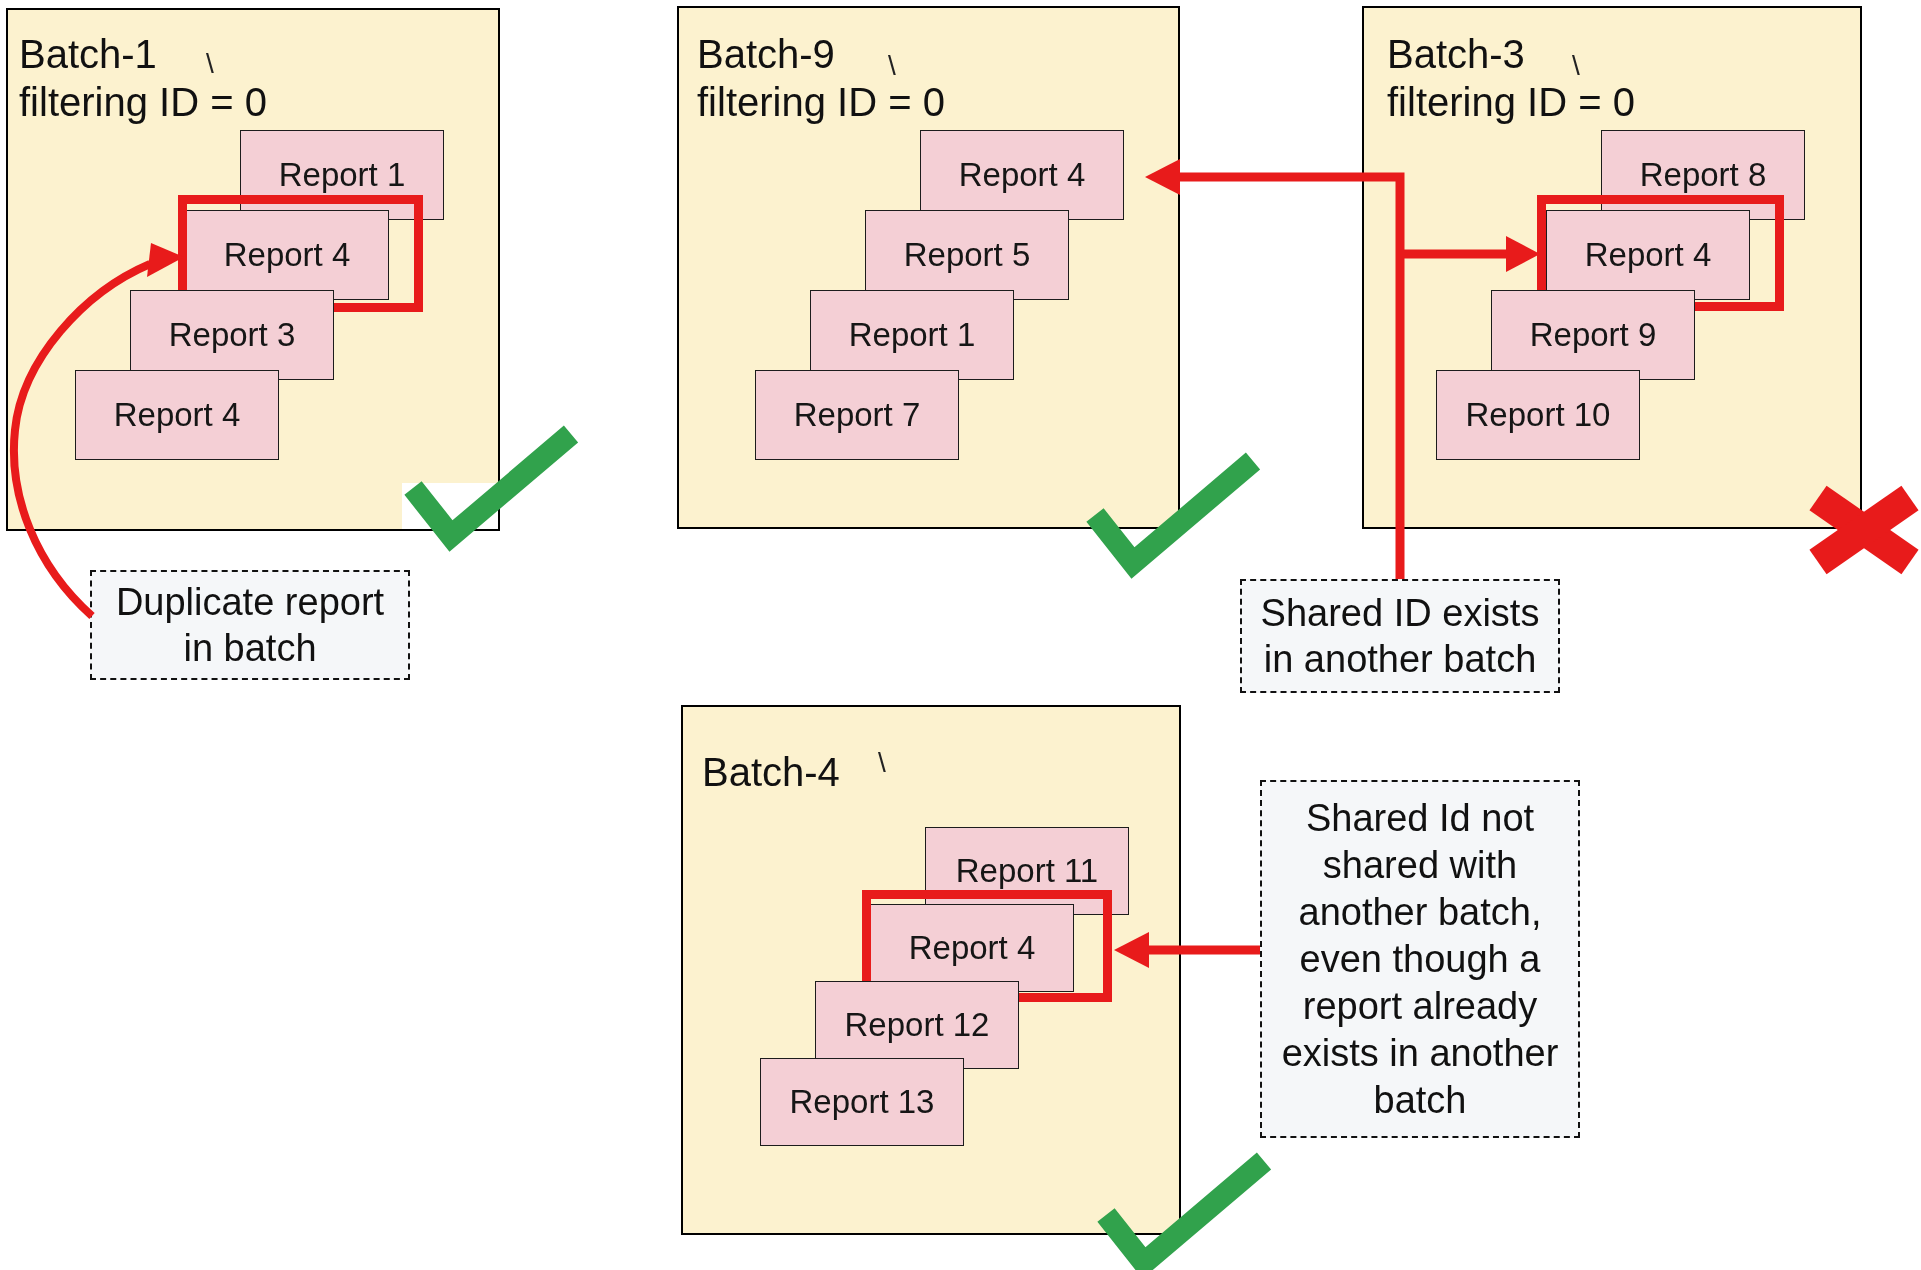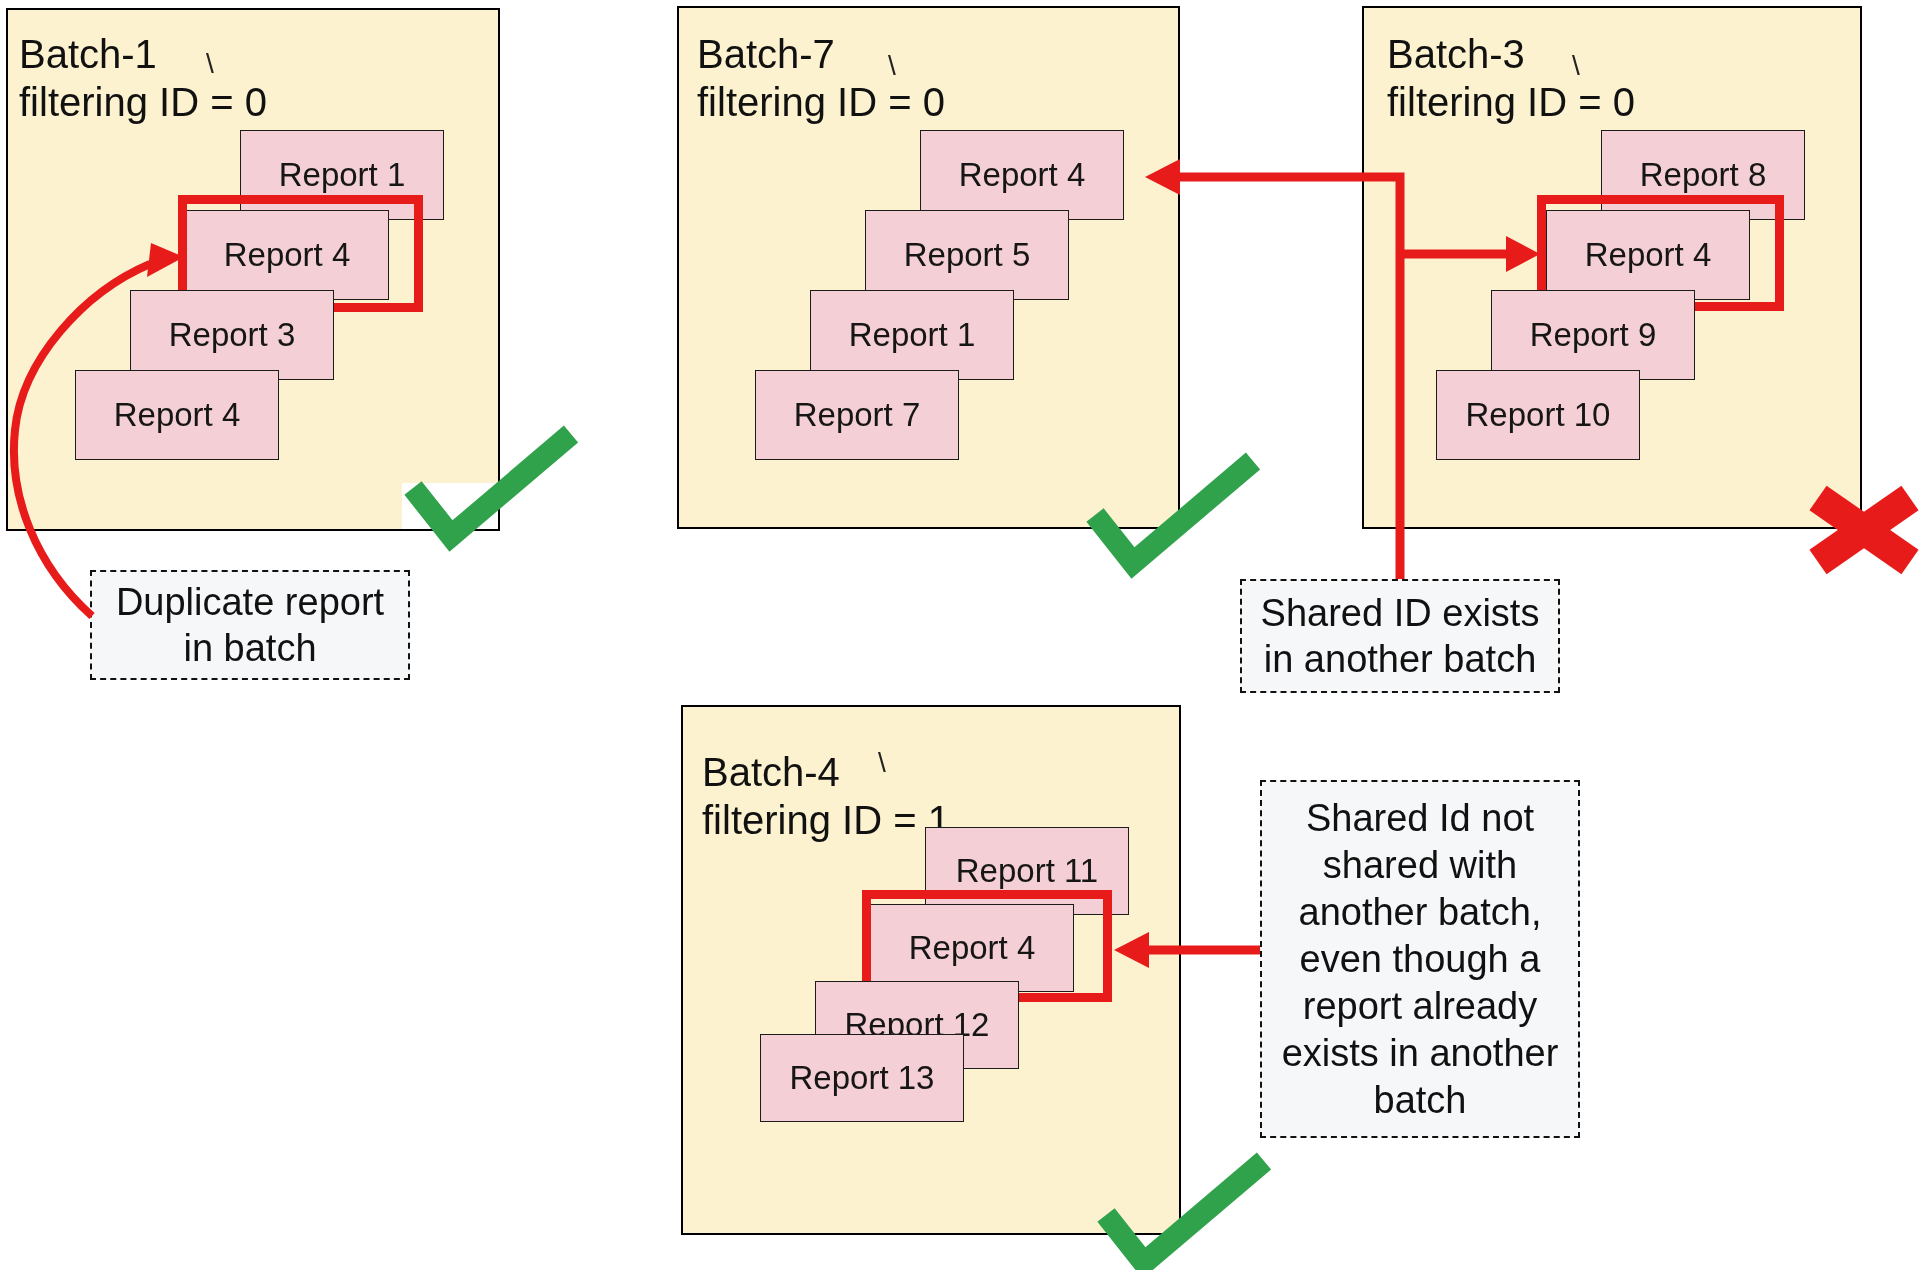--- a/index.html
+++ b/index.html
@@ -55,21 +55,21 @@
 <div class="hl" style="left:178px;top:195px;width:245px;height:117px;"></div>
 <div class="card" style="left:130px;top:290px;">
     <span>Report 3</span>
   </div>
 <div class="card" style="left:75px;top:370px;">
     <span>Report 4</span>
   </div>
 <div class="patch" style="left:402px;top:483px;width:96px;height:46px;"></div>
 
 <div class="batch" style="left:677px;top:6px;width:503px;height:523px;"></div>
-<div class="batch-header" style="left:697px;top:30px;"><span>Batch-7</span><br><span>filtering ID = 0</span></div>
+<div class="batch-header" style="left:697px;top:30px;"><span>Batch-9</span><br><span>filtering ID = 0</span></div>
 <span class="stray" style="left:888px;top:50px;">\</span>
 
 <div class="card" style="left:920px;top:130px;">
     <span>Report 4</span>
   </div>
 <div class="card" style="left:865px;top:210px;">
     <span>Report 5</span>
   </div>
 <div class="card" style="left:810px;top:290px;">
     <span>Report 1</span>
@@ -90,34 +90,34 @@
   </div>
 <div class="hl" style="left:1537px;top:195px;width:247px;height:116px;"></div>
 <div class="card" style="left:1491px;top:290px;">
     <span>Report 9</span>
   </div>
 <div class="card" style="left:1436px;top:370px;">
     <span>Report 10</span>
   </div>
 
 <div class="batch" style="left:681px;top:705px;width:500px;height:530px;"></div>
-<div class="batch-header" style="left:702px;top:748px;"><span>Batch-4</span><br><span>filtering ID = 1</span></div>
+<div class="batch-header" style="left:702px;top:748px;"><span>Batch-4</span><br></div>
 <span class="stray" style="left:878px;top:747px;">\</span>
 
 <div class="card h88" style="left:925px;top:827px;">
     <span>Report 11</span>
   </div>
 <div class="card h88" style="left:870px;top:904px;">
     <span>Report 4</span>
   </div>
 <div class="hl" style="left:862px;top:890px;width:250px;height:112px;"></div>
 <div class="card h88" style="left:815px;top:981px;">
     <span>Report 12</span>
   </div>
-<div class="card h88" style="left:760px;top:1034px;">
+<div class="card h88" style="left:760px;top:1058px;">
     <span>Report 13</span>
   </div>
 
 <div class="note" style="left:90px;top:570px;width:320px;height:110px;">
     <span>Duplicate report in batch</span>
   </div>
 
 <div class="note" style="left:1240px;top:579px;width:320px;height:114px;">
     <span>Shared ID exists in another batch</span>
   </div>

